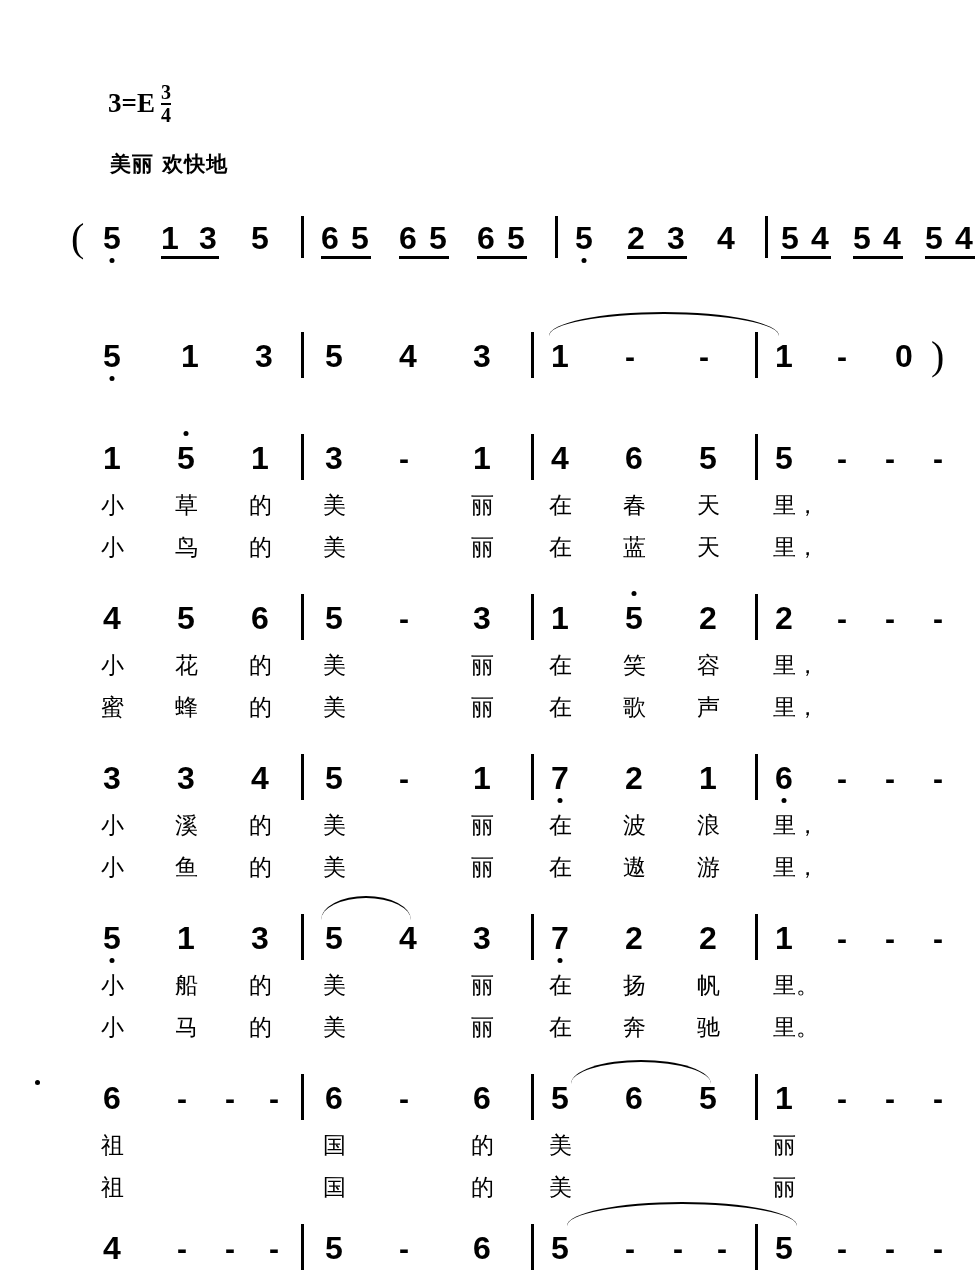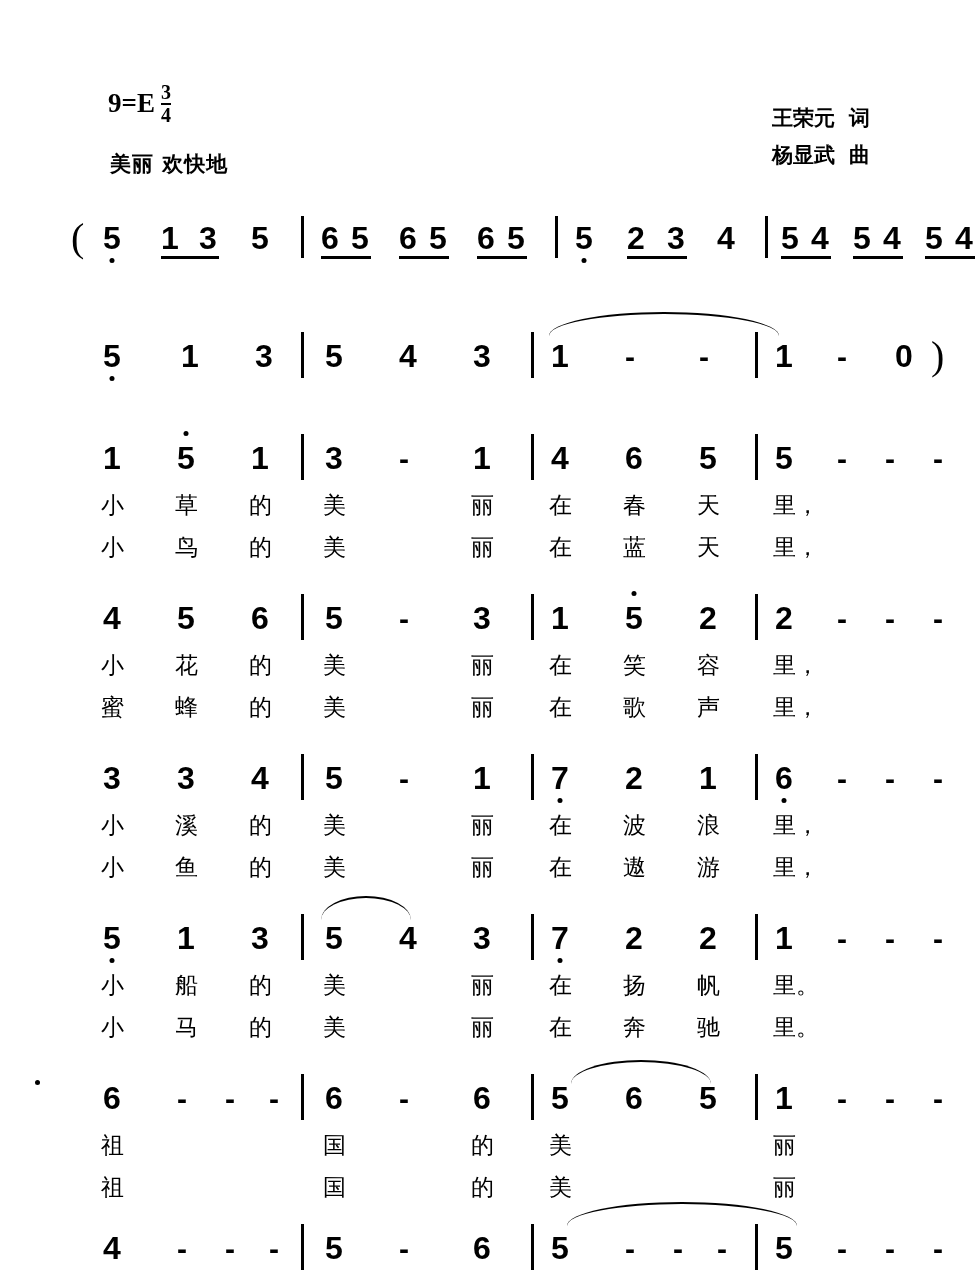--- a/index.html
+++ b/index.html
@@ -175,35 +175,27 @@
     border-radius: 50%;
   }
 </style>
 </head>
 <body>
 
 <div class="sheet">
 
   <div class="header">
     <div class="key-block">
-      <span class="key-text">9=E</span>
+      <span class="key-text">3=E</span>
       <span class="meter">
         <span class="num">3</span>
         <span class="den">4</span>
       </span>
     </div>
     <div class="tempo-text">美丽 欢快地</div>
-    <div class="credits">
-      <div class="row">
-        <span>王荣元</span><span class="role">词</span>
-      </div>
-      <div class="row">
-        <span>杨显武</span><span class="role">曲</span>
-      </div>
-    </div>
   </div>
 
   <div class="system" style="height:72px; margin-top:30px;">
     <span class="paren" style="left:-18px; top:4px;">(</span>
 
     <span class="cell num dot-below" style="left:14px; top:12px;">5</span>
     <span class="cell num" style="left:72px; top:12px;">1</span>
     <span class="cell num" style="left:110px; top:12px;">3</span>
     <span class="beam" style="left:72px; top:46px; width:58px;"></span>
     <span class="cell num" style="left:162px; top:12px;">5</span>

